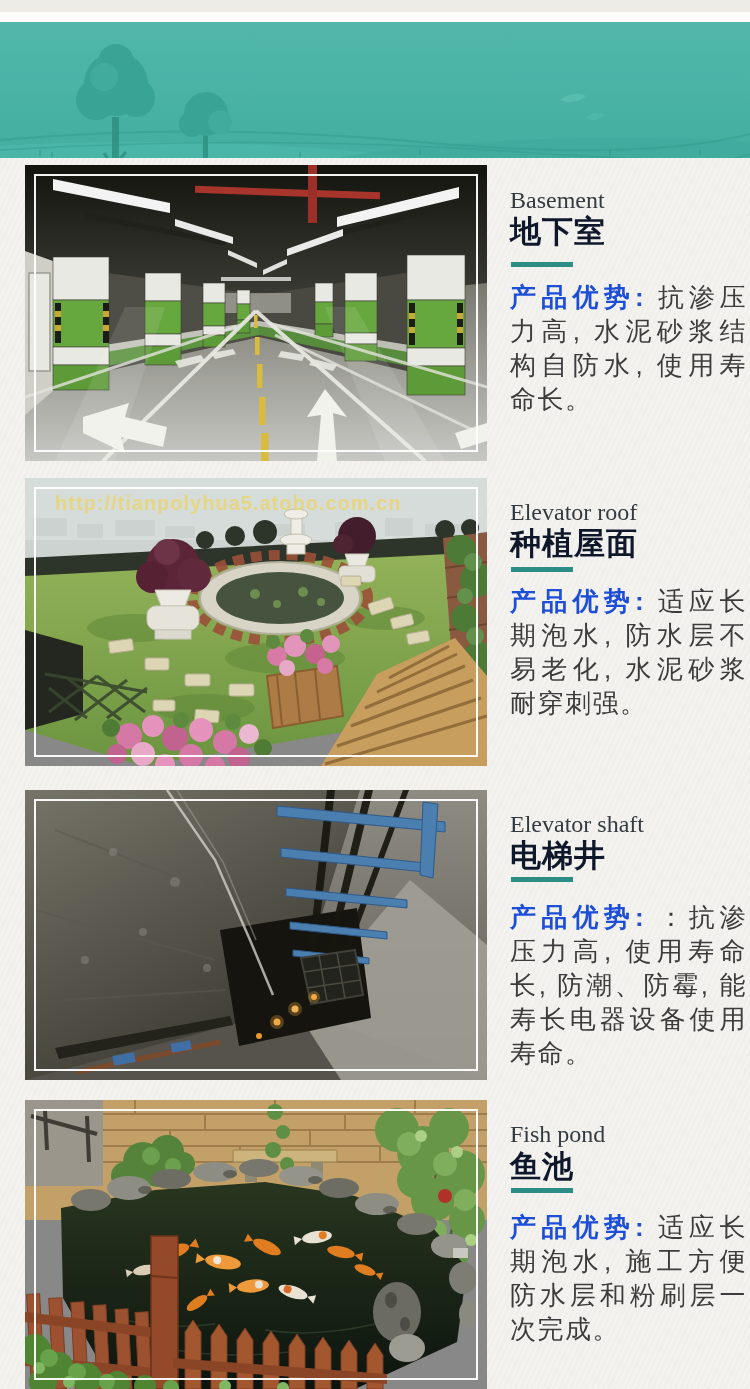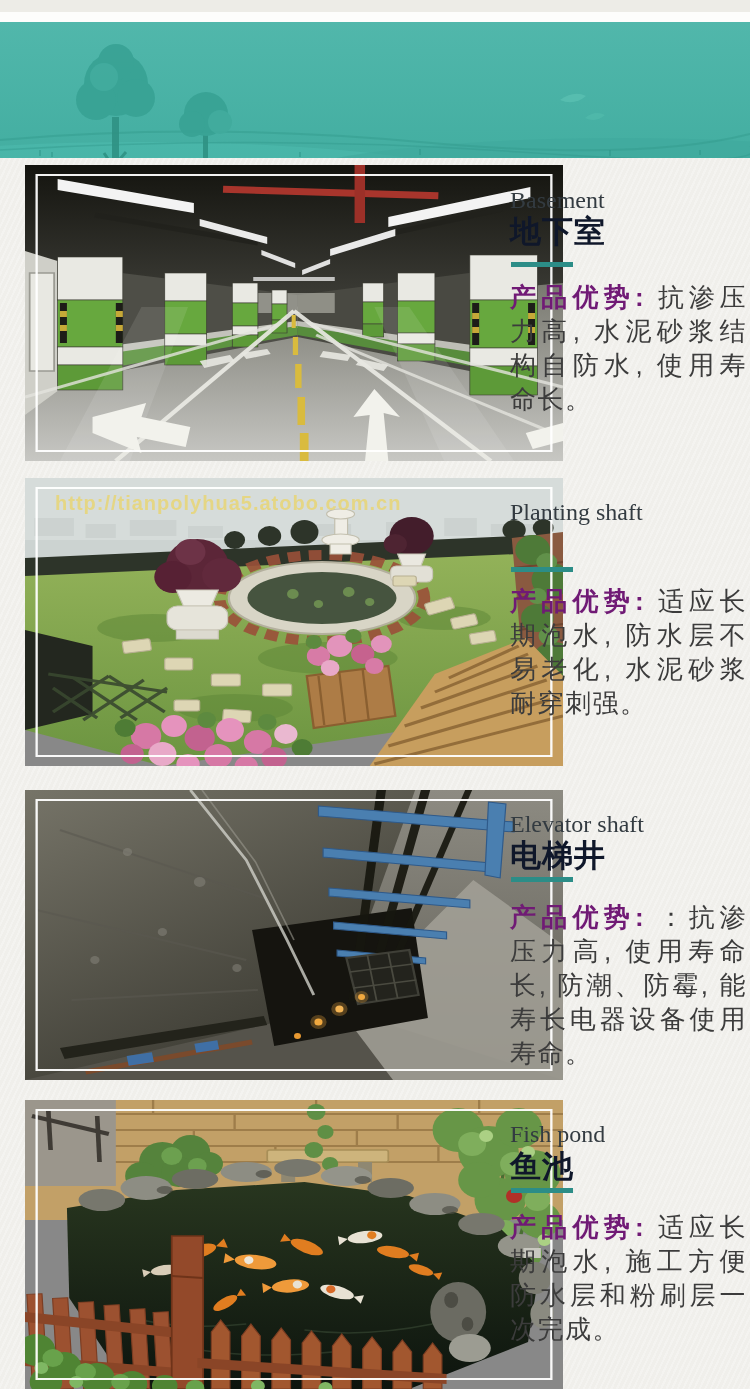--- a/index.html
+++ b/index.html
@@ -13,34 +13,34 @@
   
   .band{position:absolute;left:0;top:22px;width:750px;height:136px;overflow:hidden;
         background:linear-gradient(#51b7ab,#43aea1);}
   .band svg{position:absolute;left:0;top:0;}
   .h-en{position:absolute;left:0;top:33px;width:100%;text-align:center;color:#fff;
         font-size:21px;letter-spacing:5px;word-spacing:9px;font-weight:500;}
   .h-zh{position:absolute;left:0;top:59px;width:100%;text-align:center;color:#fff;
         font-size:47px;font-weight:bold;letter-spacing:3px;line-height:52px;}
 
   
-  .photo{position:absolute;left:25px;width:538px;overflow:hidden;background:#888;}
+  .photo{position:absolute;left:25px;width:462px;overflow:hidden;background:#888;}
   .photo svg{display:block;width:100%;height:100%;}
   .wm{position:absolute;left:30px;top:14px;width:430px;font-size:20px;font-weight:bold;
       color:rgba(233,213,110,.8);letter-spacing:1px;white-space:nowrap;}
 
   
   .en-label{position:absolute;left:510px;font-family:"Liberation Serif",serif;
             font-size:24px;color:#333b41;line-height:24px;}
   .zh-title{position:absolute;left:510px;font-family:"Liberation Serif",serif;
             font-size:31px;font-weight:bold;color:#0f172a;letter-spacing:1px;line-height:40px;}
   .tealbar{position:absolute;left:511px;width:62px;height:5px;background:#2c8d87;}
   .adv{position:absolute;left:510px;width:237px;margin:0;font-size:26px;line-height:34px;
        letter-spacing:1.5px;color:#3c3c3c;text-align:justify;}
-  .adv b{color:#701a75;margin-right:9px;letter-spacing:2px;}
+  .adv b{color:#1d4ed8;margin-right:9px;letter-spacing:2px;}
 
   
   .p1{top:165px;height:296px;} .p2{top:478px;height:288px;}
   .p3{top:790px;height:290px;} .p4{top:1100px;height:289px;}
   .e1{top:188px;} .z1{top:212px;} .u1{top:262px;} .a1{top:280px;}
   .e2{top:500px;} .z2{top:524px;} .u2{top:567px;} .a2{top:584px;}
   .e3{top:812px;} .z3{top:836px;} .u3{top:877px;} .a3{top:900px;}
   .e4{top:1122px;} .z4{top:1147px;text-align:center;} .u4{top:1188px;} .a4{top:1210px;}
 </style>
 </head>
@@ -382,21 +382,22 @@
         <line x1="72" y1="198" x2="120" y2="234"></line>
           <line x1="24" y1="234" x2="72" y2="198"></line>
         <line x1="50" y1="242" x2="102" y2="202"></line>
           <line x1="82" y1="240" x2="122" y2="210"></line>
         <line x1="20" y1="196" x2="122" y2="214"></line>
       </g>
       <rect x="10" y="10" width="442" height="268" fill="none" stroke="#ffffff" stroke-width="2" opacity=".95"></rect>
     </svg>
     <div class="wm">http://tianpolyhua5.atobo.com.cn</div>
   </div>
-  <div class="en-label e2">Planting shaft</div>
+  <div class="en-label e2">Elevator roof</div>
+  <div class="zh-title z2">种植屋面</div>
   <div class="tealbar u2"></div>
   <p class="adv a2"><b>产品优势:</b><span>适应长期泡水, 防水层不易老化, 水泥砂浆耐穿刺强。</span></p>
 
   <div class="photo p3">
     <svg viewBox="0 0 462 290" preserveAspectRatio="none">
       <defs>
         <linearGradient id="wallL3" x1="0" y1="0" x2=".6" y2="1">
           <stop offset="0" stop-color="#767468"></stop>
             <stop offset="1" stop-color="#393830"></stop>
         </linearGradient>

